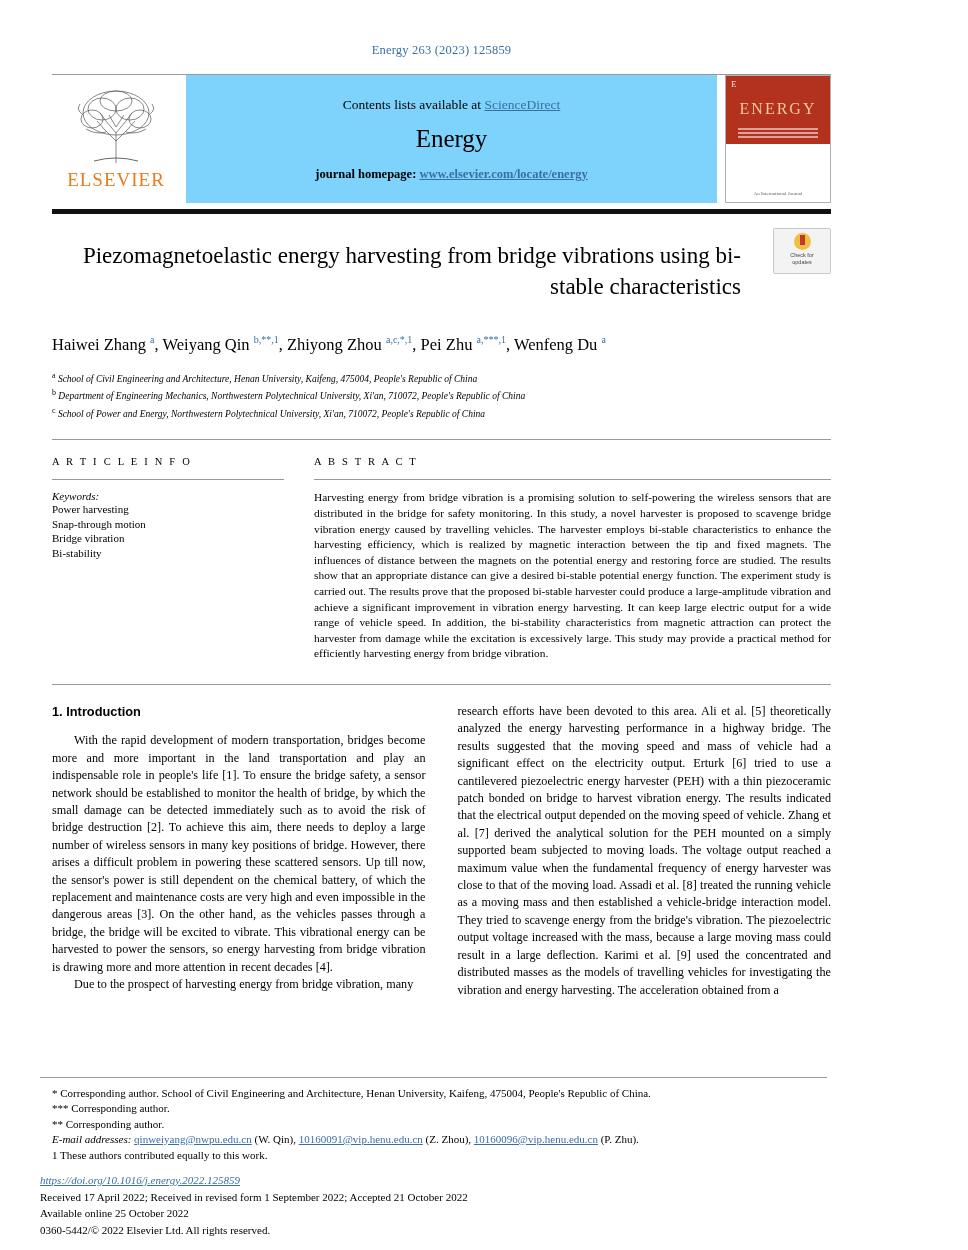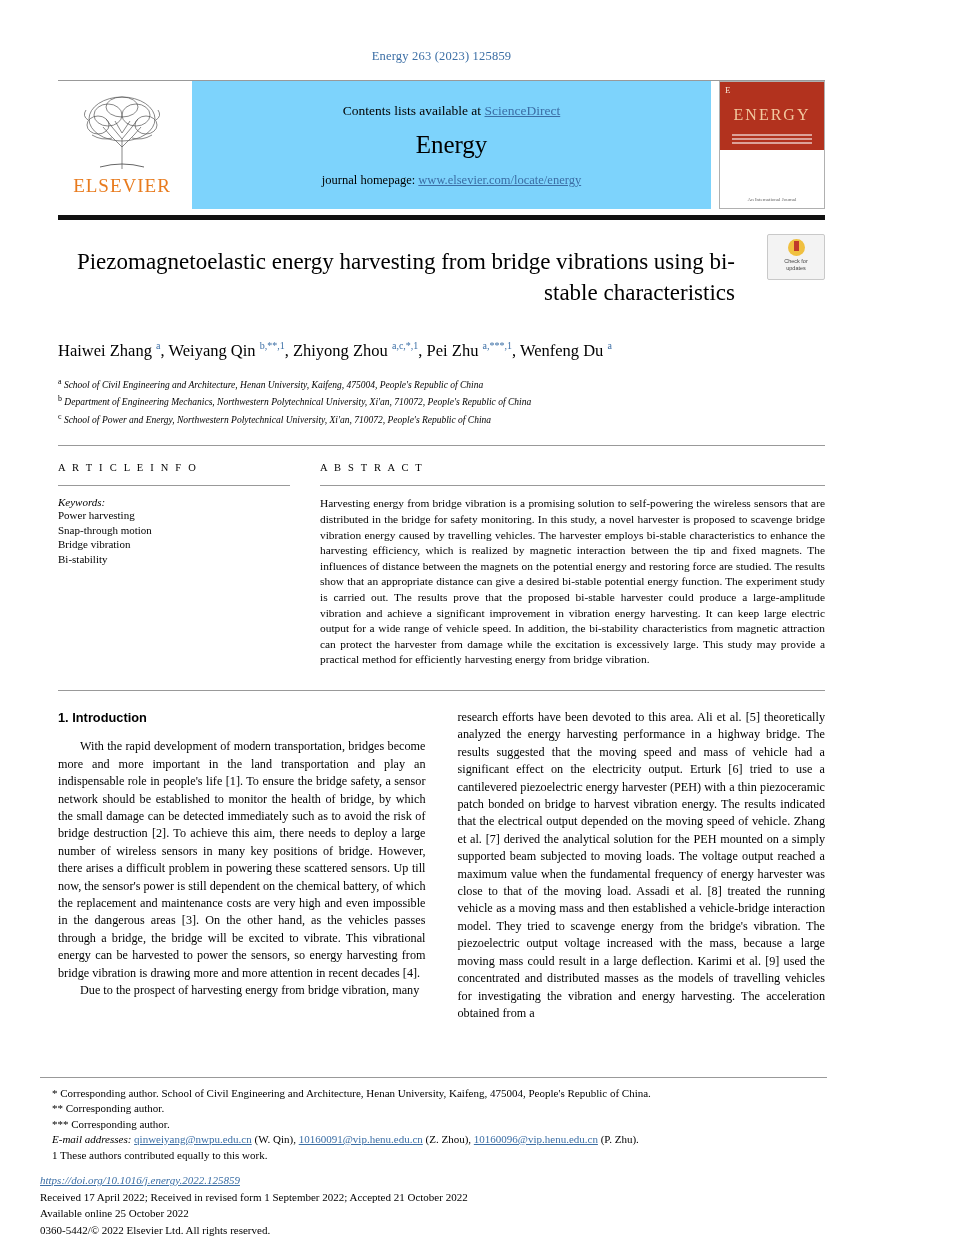--- a/index.html
+++ b/index.html
@@ -12,21 +12,21 @@
     height: 1250px;
     font-family: "Liberation Serif", serif;
     color: #000;
     position: relative;
     overflow: hidden;
   }
   .page {
     position: relative;
     width: 883px;
     height: 1250px;
-    padding: 18px;
+    padding: 12px;
     box-sizing: border-box;
   }
 
   
   .running-head {
     text-align: center;
     font-size: 12.5px;
     color: #3b6ea5;
     padding-top: 31px;
     letter-spacing: .2px;
@@ -72,21 +72,21 @@
   .contents-line {
     font-size: 13.5px;
     margin-top: 4px;
   }
   .sd-link { color: #3b6ea5; }
   .journal-name {
     font-size: 25px;
     margin: 12px 0 14px 0;
     font-family: "Liberation Serif", serif;
   }
-  .homepage-line { font-size: 12.5px; margin-bottom: 4px;}
+  .homepage-line { font-size: 12.5px; margin-bottom: 4px; font-weight: bold;}
   .homepage-link { color: #3b6ea5; }
   .cover-thumb {
     flex: 0 0 106px;
     width: 106px;
     border: 1px solid #b0b0b0;
     background: #fff;
     box-sizing: border-box;
     position: relative;
     overflow: hidden;
   }
@@ -384,22 +384,22 @@
       <p>With the rapid development of modern transportation, bridges become more and more important in the land transportation and play an indispensable role in people's life [1]. To ensure the bridge safety, a sensor network should be established to monitor the health of bridge, by which the small damage can be detected immediately such as to avoid the risk of bridge destruction [2]. To achieve this aim, there needs to deploy a large number of wireless sensors in many key positions of bridge. However, there arises a difficult problem in powering these scattered sensors. Up till now, the sensor's power is still dependent on the chemical battery, of which the replacement and maintenance costs are very high and even impossible in the dangerous areas [3]. On the other hand, as the vehicles passes through a bridge, the bridge will be excited to vibrate. This vibrational energy can be harvested to power the sensors, so energy harvesting from bridge vibration is drawing more and more attention in recent decades [4].</p>
       <p>Due to the prospect of harvesting energy from bridge vibration, many</p>
     </div>
     <div class="col">
       <p style="text-indent:0">research efforts have been devoted to this area. Ali et al. [5] theoretically analyzed the energy harvesting performance in a highway bridge. The results suggested that the moving speed and mass of vehicle had a significant effect on the electricity output. Erturk [6] tried to use a cantilevered piezoelectric energy harvester (PEH) with a thin piezoceramic patch bonded on bridge to harvest vibration energy. The results indicated that the electrical output depended on the moving speed of vehicle. Zhang et al. [7] derived the analytical solution for the PEH mounted on a simply supported beam subjected to moving loads. The voltage output reached a maximum value when the fundamental frequency of energy harvester was close to that of the moving load. Assadi et al. [8] treated the running vehicle as a moving mass and then established a vehicle-bridge interaction model. They tried to scavenge energy from the bridge's vibration. The piezoelectric output voltage increased with the mass, because a large moving mass could result in a large deflection. Karimi et al. [9] used the concentrated and distributed masses as the models of travelling vehicles for investigating the vibration and energy harvesting. The acceleration obtained from a</p>
     </div>
   </div>
 
   <div class="footnotes">
     <div class="fn-line">*  Corresponding author. School of Civil Engineering and Architecture, Henan University, Kaifeng, 475004, People's Republic of China.</div>
+    <div class="fn-line">***  Corresponding author.</div>
     <div class="fn-line">**  Corresponding author.</div>
-    <div class="fn-line">***  Corresponding author.</div>
     <div class="fn-line">
       <span class="fn-italic">E-mail addresses:</span>
       <a class="link" href="#">qinweiyang@nwpu.edu.cn</a>
       <span>(W. Qin),</span>
       <a class="link" href="#">10160091@vip.henu.edu.cn</a>
       <span>(Z. Zhou),</span>
       <a class="link" href="#">10160096@vip.henu.edu.cn</a>
       <span>(P. Zhu).</span>
     </div>
     <div class="fn-line">1  These authors contributed equally to this work.</div>

